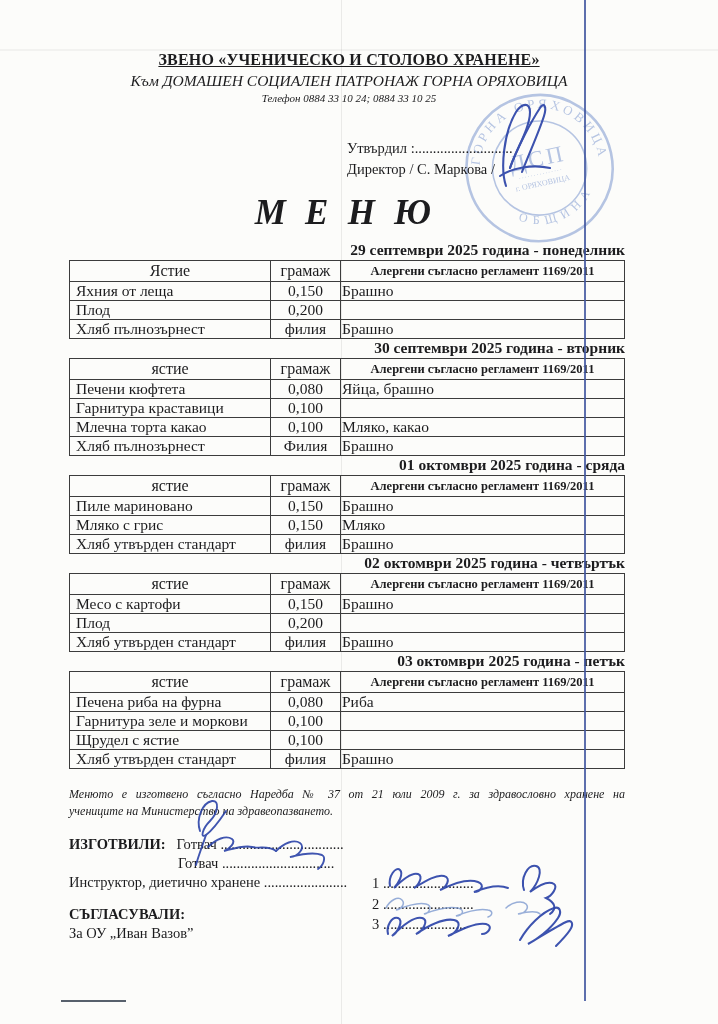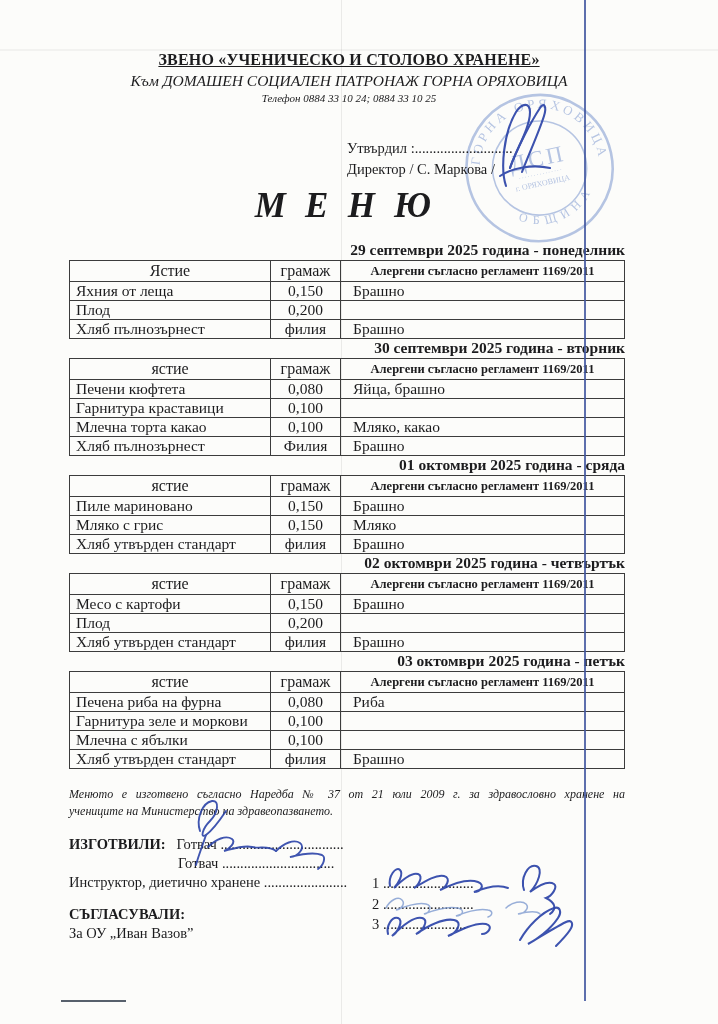--- a/index.html
+++ b/index.html
@@ -16,35 +16,35 @@
   .bottom-edge { position:absolute; left:61px; top:1000px; width:65px; height:2px; background:#57606c; z-index:2; }
 
   
   .header-block { position:absolute; top:51px; left:69px; width:560px; text-align:center; z-index:3; }
   .org-line1 { font-size:16px; font-weight:bold; text-decoration:underline; letter-spacing:.2px; }
   .org-line2 { font-size:15.5px; font-style:italic; margin-top:3px; }
   .phone-line { font-size:11px; font-style:italic; margin-top:2px; }
 
   .approved-block { position:absolute; top:131px; left:347px; z-index:3; font-size:14.5px; line-height:21px;margin-top:7px; }
 
-  .menu-title { position:absolute; top:186px; left:0; width:694px; text-align:center; z-index:3;
+  .menu-title { position:absolute; top:193px; left:0; width:694px; text-align:center; z-index:3;
     font-size:35px; font-weight:bold; font-style:italic; letter-spacing:.55em; padding-left:11px; }
 
   
   .doc-body { position:absolute; top:241px; left:69px; width:556px; z-index:3; }
   .day-heading { text-align:right; font-weight:bold; font-size:15.5px; line-height:16px; margin:1px 0 2px; }
   table.menu { border-collapse:collapse; width:555px; table-layout:fixed; }
   table.menu th, table.menu td { border:1px solid #3c3c3c; overflow:hidden; white-space:nowrap; }
   col.c0 { width:201px; } col.c1 { width:70px; } col.c2 { width:284px; }
   table.menu th { height:21px; font-weight:normal; font-size:16px; text-align:center; }
   table.menu th.allergen-head { font-weight:bold; font-size:12.5px; }
   table.menu td { height:18px; font-size:15.5px; }
   table.menu td.c0 { text-align:left; padding-left:6px; }
   table.menu td.c1 { text-align:center; }
-  table.menu td.c2 { text-align:left; padding-left:12px; }
+  table.menu td.c2 { text-align:left; padding-left:1px; }
 
   .footnote { margin-top:17px; width:556px; font-style:italic; font-size:12px; line-height:17px; }
   .note-l1 { text-align:justify; text-align-last:justify; }
 
   .prepared-block { margin-top:15px; font-size:14.5px; line-height:19px; }
   .bold { font-weight:bold; }
   .indent-cook { padding-left:109px; }
   .agreed-block { margin-top:13px; font-size:14.5px; line-height:19px; }
 
   .numbered-block { position:absolute; left:372px; top:873px; z-index:3; font-size:14.5px; line-height:20.5px; }
@@ -273,21 +273,21 @@
                 <td class="c0">Печена риба на фурна</td>
                 <td class="c1">0,080</td>
                 <td class="c2">Риба</td>
               </tr>
               <tr>
                 <td class="c0">Гарнитура зеле и моркови</td>
                 <td class="c1">0,100</td>
                 <td class="c2"></td>
               </tr>
               <tr>
-                <td class="c0">Млечна с ябълки</td>
+                <td class="c0">Щрудел с ястие</td>
                 <td class="c1">0,100</td>
                 <td class="c2"></td>
               </tr>
               <tr>
                 <td class="c0">Хляб утвърден стандарт</td>
                 <td class="c1">филия</td>
                 <td class="c2">Брашно</td>
               </tr>
             </tbody>
       </table>

